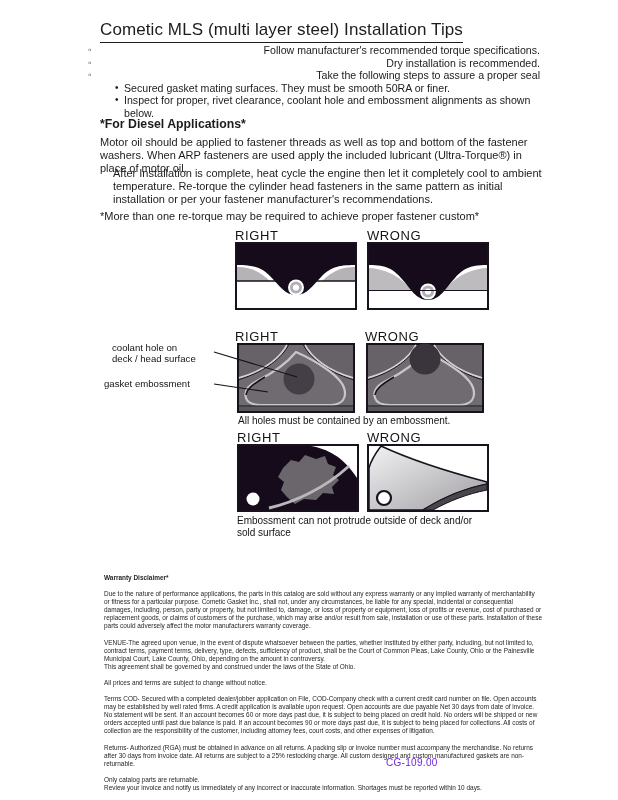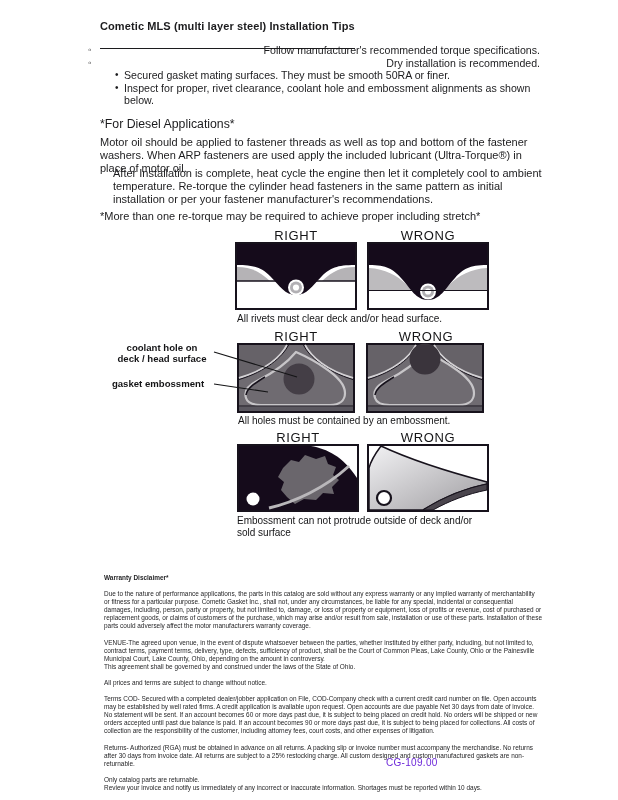--- a/index.html
+++ b/index.html
@@ -2,66 +2,67 @@
 <html><head>
 <meta charset="utf-8">
 <style>
   html,body{margin:0;padding:0;background:#ffffff;}
   #page{
     position:relative;width:618px;height:800px;background:#ffffff;
     font-family:"Liberation Sans","DejaVu Sans",sans-serif;color:#1c1c1e;overflow:hidden;
   }
   
   .title{
-    position:absolute;left:100px;top:20px;font-size:11px;font-weight:bold;
-    border-bottom:1.6px solid #1c1c1e;padding-bottom:16px;letter-spacing:.1px;
+    position:absolute;left:100px;top:20px;font-size:17px;font-weight:normal;
+    border-bottom:1.6px solid #1c1c1e;padding-bottom:2px;letter-spacing:.1px;
   }
   .bullets{position:absolute;left:88px;top:44px;width:452px;font-size:10.6px;line-height:12.6px;}
   .b-item{position:relative;padding-left:10px;text-align:right;}
   .b-item::before{content:"◦";position:absolute;left:0;top:0;font-size:10px;}
   .sb-item{position:relative;padding-left:9px;margin-left:27px;}
   .sb-item::before{content:"•";position:absolute;left:0;top:0;font-size:10px;}
-  .diesel-head{position:absolute;left:100px;top:117px;font-size:12.3px;font-weight:normal;}
+  .diesel-head{position:absolute;left:100px;top:117px;font-size:12.3px;font-weight:bold;}
   .para{position:absolute;left:100px;width:442px;font-size:11px;line-height:13px;}
   .p1{top:136px;}
   .p2{top:167px;margin-left:13px;}
   .p3{top:210px;}
   
-  .rw-label{position:absolute;width:122px;text-align:center;font-size:13px;letter-spacing:.6px;color:#141416;}
+  .rw-label{position:absolute;width:122px;text-align:left;font-size:13px;letter-spacing:.6px;color:#141416;}
   .dbox{position:absolute;}
   .caption{position:absolute;font-size:10px;line-height:12px;color:#141416;}
-  .callout{position:absolute;font-size:9.6px;line-height:11px;text-align:center;color:#141416;font-weight:bold;}
+  .callout{position:absolute;font-size:9.6px;line-height:11px;text-align:left;color:#141416;}
   .co1{left:112px;top:342px;width:100px;}
   .co2{left:104px;top:378px;width:108px;}
   .overlay{position:absolute;left:0;top:0;width:618px;height:800px;pointer-events:none;}
   
   .disclaimer{position:absolute;left:104px;top:574px;width:438px;font-size:6.45px;line-height:8.1px;color:#252527;}
   .disclaimer .dh{font-weight:bold;margin:0 0 8px 0;}
   .disclaimer p{margin:0 0 8px 0;}
   .disclaimer p.tight{margin:0;}
   .pagenum{position:absolute;left:386px;top:757px;font-size:10px;letter-spacing:.3px;color:#6d28d9;}
 </style>
 </head>
 <body>
 
 <div id="page">
 
   <div class="title">Cometic MLS (multi layer steel) Installation Tips</div>
 
   <div class="bullets">
     <div class="b-item">Follow manufacturer's recommended torque specifications.</div>
     <div class="b-item">Dry installation is recommended.</div>
+    <div class="b-item">Take the following steps to assure a proper seal</div>
     <div class="sb-item">Secured gasket mating surfaces.  They must be smooth 50RA or finer.</div>
     <div class="sb-item">Inspect for proper, rivet clearance, coolant hole and embossment alignments as shown below.</div>
   </div>
 
   <div class="diesel-head">*For Diesel Applications*</div>
   <div class="para p1">Motor oil should be applied to fastener threads as well as top and bottom of the fastener washers. When ARP fasteners are used apply the included lubricant (Ultra-Torque®) in place of motor oil.</div>
   <div class="para p2">After Installation is complete, heat cycle the engine then let it completely cool to ambient temperature. Re-torque the cylinder head fasteners in the same pattern as initial installation or per your fastener manufacturer's recommendations.</div>
-  <div class="para p3">*More than one re-torque may be required to achieve proper including stretch*</div>
+  <div class="para p3">*More than one re-torque may be required to achieve proper fastener custom*</div>
 
   <div class="rw-label" style="left:235px;top:228px;">RIGHT</div>
   <div class="rw-label" style="left:367px;top:228px;">WRONG</div>
 
   <div class="dbox" style="left:235px;top:242px;">
     <svg width="122" height="68" viewBox="0 0 122 68">
       <rect x="1" y="1" width="120" height="66" fill="#ffffff" stroke="#17121c" stroke-width="2"></rect>
       <path d="M2,25 C16,25 24,29 35,39 L2,39 Z" fill="#b5b3b6"></path>
       <path d="M120,25 C106,25 98,29 87,39 L120,39 Z" fill="#b5b3b6"></path>
       <path d="M2,39 H120" stroke="#17121c" stroke-width="1.4"></path>
@@ -78,21 +79,20 @@
       <path d="M2,26 C18,27 30,33 40,43 C44,47 46,48.5 48,48.5 L2,48.5 Z" fill="#bdbbbe"></path>
       <path d="M120,26 C104,27 92,33 82,43 C78,47 76,48.5 74,48.5 L120,48.5 Z" fill="#bdbbbe"></path>
       <path d="M2,2 H120 V23 C102,23 96,27 88,36 C78,47 73,58 61,58 C49,58 44,47 34,36 C26,27 20,23 2,23 Z" fill="#150b1b"></path>
       <circle cx="61" cy="49.5" r="8" fill="#ffffff"></circle>
       <circle cx="61" cy="49.5" r="6" fill="#b2b0b4"></circle>
       <circle cx="61" cy="49.5" r="3.1" fill="#ffffff"></circle>
       <path d="M2,48.5 H120" stroke="#17121c" stroke-width="1.2"></path>
     </svg>
   </div>
 
-  <div class="caption" style="left:237px;top:313px;width:280px;">All rivets must clear deck and/or head surface.</div>
 
   <div class="rw-label" style="left:235px;top:329px;">RIGHT</div>
   <div class="rw-label" style="left:365px;top:329px;">WRONG</div>
 
   <div class="callout co1">
     <div>coolant hole on</div>
     <div>deck / head surface</div>
   </div>
   <div class="callout co2">gasket embossment</div>
 

